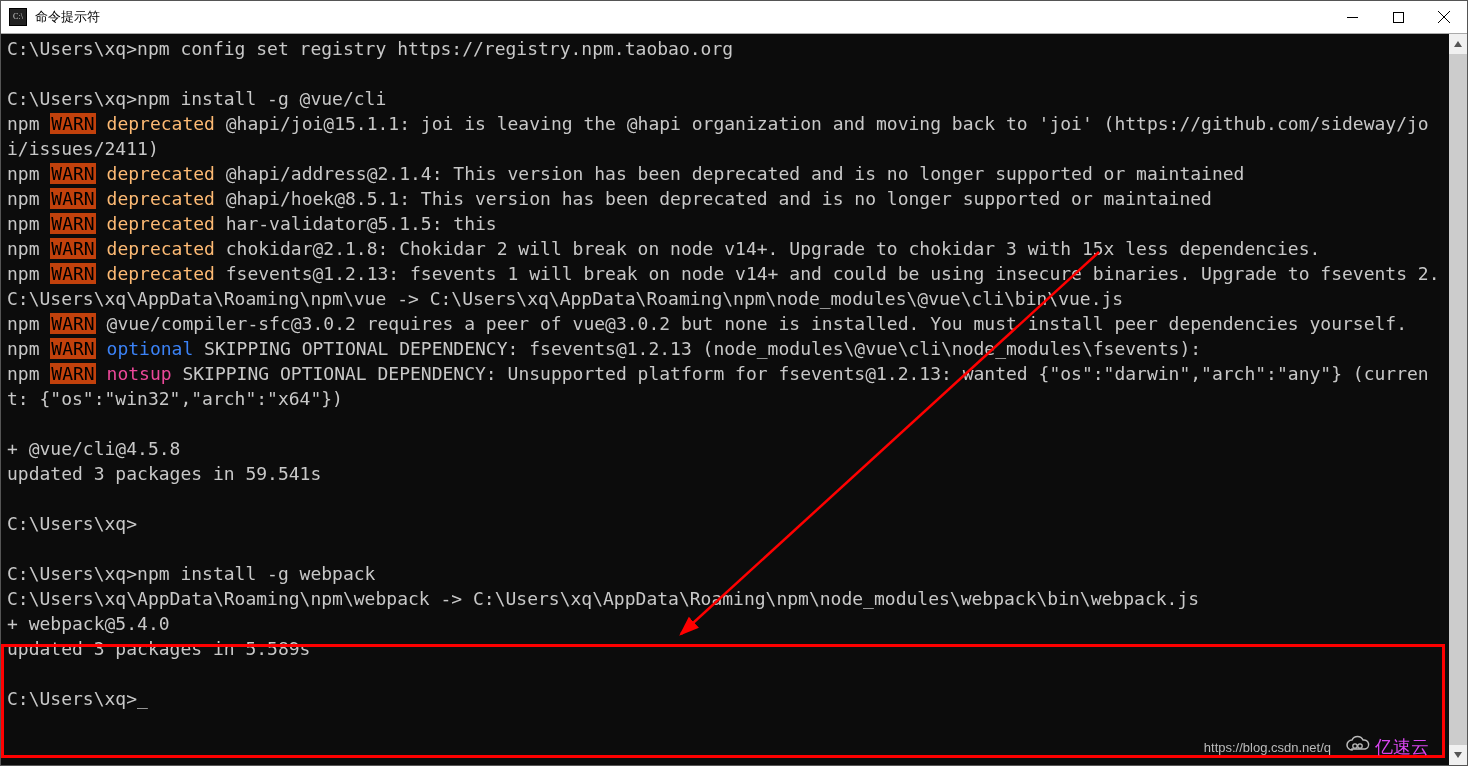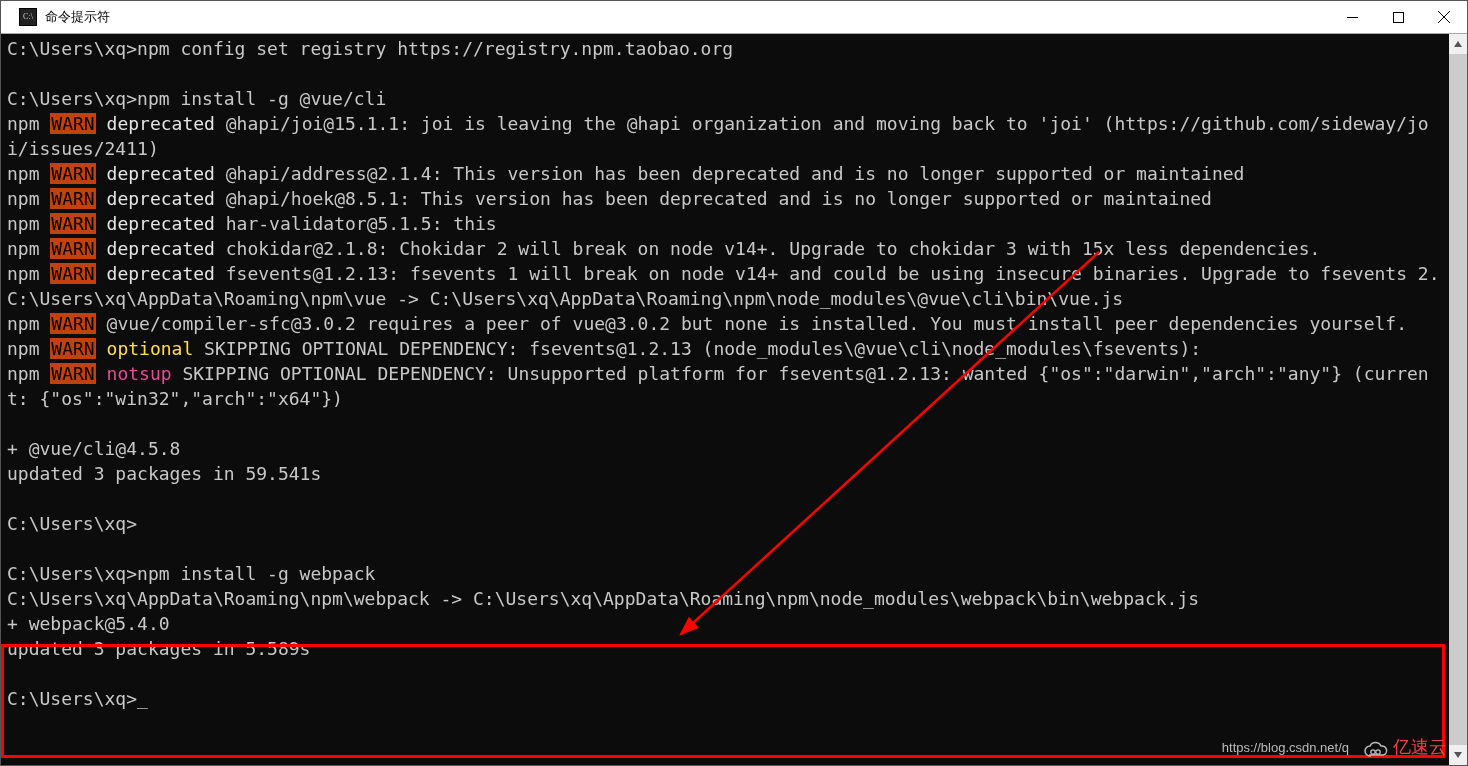--- a/index.html
+++ b/index.html
@@ -1,42 +1,42 @@
 <!DOCTYPE html>
 <html><head>
 <meta charset="utf-8">
 <style>
   html,body{margin:0;padding:0;height:100%;overflow:hidden;font-family:"Segoe UI",Arial,sans-serif;background:#fff}
   .window{width:1468px;height:766px;box-sizing:border-box;background:#fff;display:flex;flex-direction:column;border:1px solid #555;}
-  .titlebar{height:32px;background:#fff;display:flex;align-items:center;border-bottom:1px solid #aaa;flex:0 0 auto;padding-left:10px;}
+  .titlebar{height:32px;background:#fff;display:flex;align-items:center;border-bottom:1px solid #aaa;flex:0 0 auto;}
   .titlebar .ico{width:16px;height:16px;margin:0 8px;background:#222;border:1px solid #000;position:relative;display:flex;align-items:center;justify-content:center}
   .titlebar .ico:before{content:"C:\\";font:8px/1 Consolas;color:#ccc}
   .title{font-size:13px;color:#000}
   .winbtns{margin-left:auto;display:flex;height:100%}
   .winbtn{width:46px;height:100%;display:flex;align-items:center;justify-content:center;cursor:default}
   .winbtn svg{width:11px;height:11px;stroke:#000;fill:none;stroke-width:1}
   .winbtn.close svg{width:12px;height:12px}
   .terminal-wrap{flex:1 1 auto;background:#0c0c0c;position:relative;overflow:hidden}
   .scrollbar{position:absolute;top:0;right:0;width:18px;height:100%;background:#f0f0f0;display:flex;flex-direction:column;z-index:5}
   .sb-arrow{height:20px;display:flex;align-items:center;justify-content:center}
   .sb-arrow svg{width:10px;height:10px;fill:#555}
   .sb-track{flex:1;background:#f0f0f0;position:relative}
   .sb-thumb{position:absolute;top:0;left:0;width:100%;height:100%;background:#ccc}
   .terminal{position:absolute;left:0;top:0;right:18px;bottom:0;padding:2px 4px 4px 6px;box-sizing:border-box;
             font:18px/25px "NSimSun","SimSun","Consolas",monospace;color:#c8c8c8;white-space:pre-wrap;word-break:break-all;overflow:hidden}
   .ln{display:block}
   .warn{background:#c2410c;color:#000;padding:0 1px}
-  .tag-dep{color:#e5e5e5}
-  .tag-opt{color:#fde047}
+  .tag-dep{color:#fdba74}
+  .tag-opt{color:#3b82f6}
   .tag-not{color:#ec4899}
   .redbox{position:absolute;border:3px solid #f00;box-sizing:border-box;pointer-events:none;z-index:3}
   .arrow-svg{position:absolute;pointer-events:none;z-index:4}
-  .watermark{position:absolute;right:20px;bottom:6px;z-index:6;display:flex;align-items:center;gap:14px}
+  .watermark{position:absolute;right:38px;bottom:6px;z-index:6;display:flex;align-items:center;gap:14px}
   .watermark .url{color:#bbb;font:13px Arial,sans-serif}
-  .watermark .brand{color:#ef4444;font:18px "Microsoft YaHei",Arial,sans-serif;display:flex;align-items:flex-end;gap:4px}
+  .watermark .brand{color:#d946ef;font:18px "Microsoft YaHei",Arial,sans-serif;display:flex;align-items:flex-start;gap:4px}
   .brand-ico{width:26px;height:18px;display:inline-block}
 </style>
 </head>
 <body>
 
 <div class="window">
   <div class="titlebar">
     <span class="ico"></span>
     <span class="title">命令提示符</span>
     <div class="winbtns">

